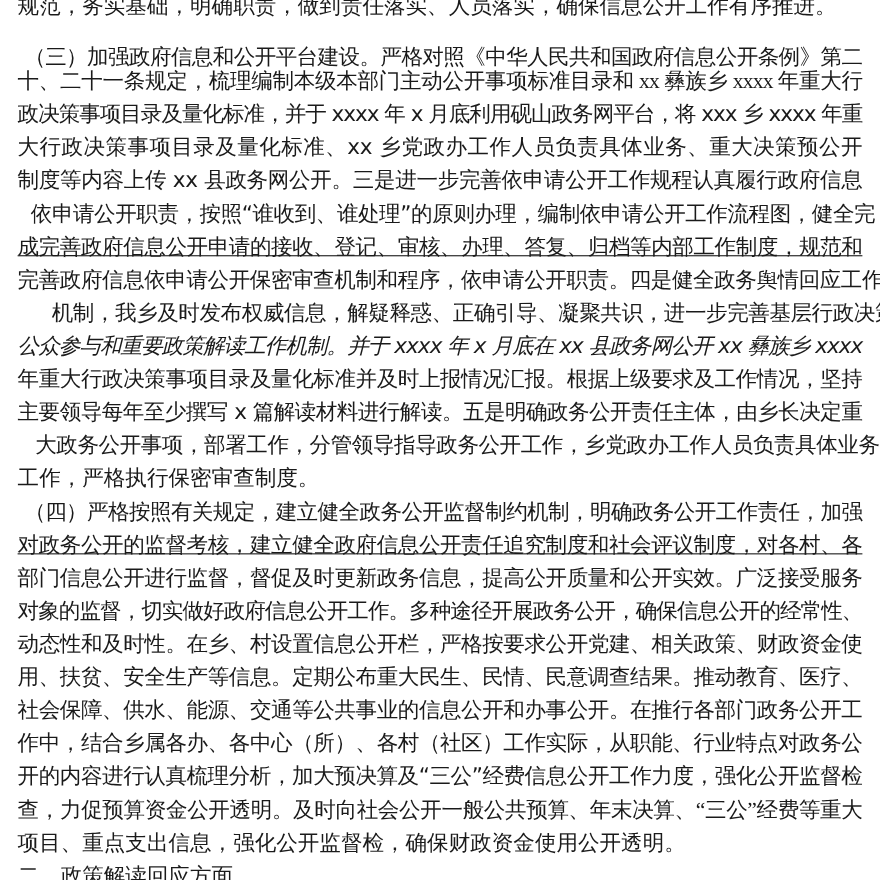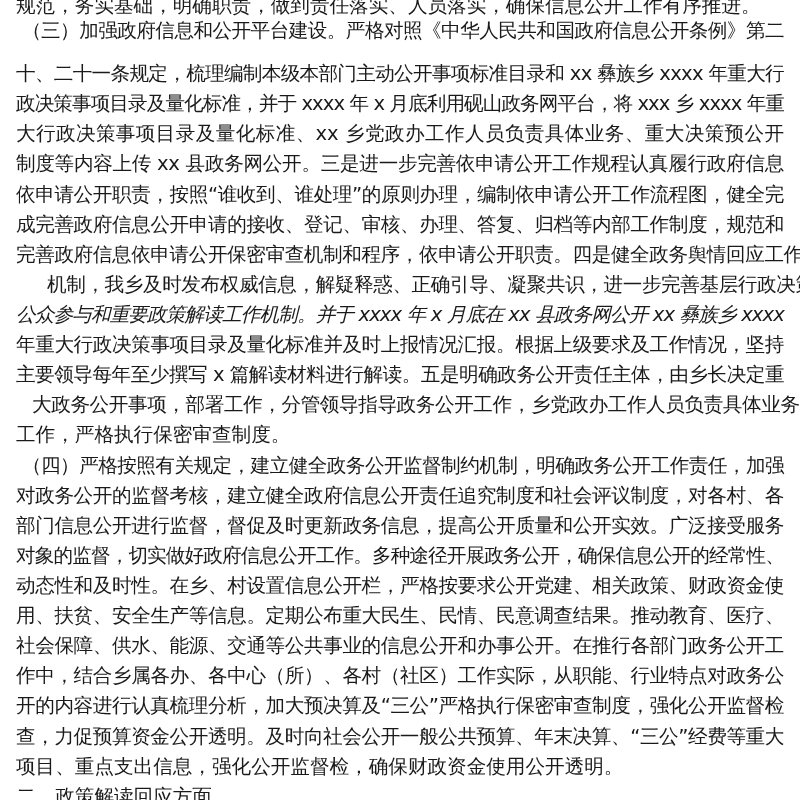--- a/index.html
+++ b/index.html
@@ -27,40 +27,40 @@
   }
 </style>
 </head>
 <body>
 
 <div class="page">
   <div class="watermark" style="left:300px; top:200px;"></div>
   <div class="watermark" style="left:520px; top:600px;"></div>
 
   <div class="line last" style="top:0px"><span style="white-space: nowrap;">规范，务实基础，明确职责，做到责任落实、人员落实，确保信息公开工作有序推进。</span></div>
-  <div class="line indent-half" style="top:25px"><span style="white-space: nowrap; letter-spacing: -0.557692px;">（三）加强政府信息和公开平台建设。严格对照《中华人民共和国政府信息公开条例》第二</span></div>
-  <div class="line" style="top:68px"><span style="white-space: nowrap; letter-spacing: -0.708333px;">十、二十一条规定，梳理编制本级本部门主动公开事项标准目录和 xx 彝族乡 xxxx 年重大行</span></div>
+  <div class="line indent-half" style="top:46px"><span style="white-space: nowrap; letter-spacing: -0.557692px;">（三）加强政府信息和公开平台建设。严格对照《中华人民共和国政府信息公开条例》第二</span></div>
+  <div class="line" style="top:68px"><span style="white-space: nowrap; letter-spacing: -0.708333px; font-family: Liberation Serif, serif;">十、二十一条规定，梳理编制本级本部门主动公开事项标准目录和 xx 彝族乡 xxxx 年重大行</span></div>
   <div class="line" style="top:98px"><span style="white-space: nowrap; letter-spacing: -0.94087px;">政决策事项目录及量化标准，并于 xxxx 年 x 月底利用砚山政务网平台，将 xxx 乡 xxxx 年重</span></div>
   <div class="line" style="top:128px"><span style="white-space: nowrap; letter-spacing: -0.149609px;">大行政决策事项目录及量化标准、xx 乡党政办工作人员负责具体业务、重大决策预公开</span></div>
   <div class="line" style="top:158px"><span style="white-space: nowrap; letter-spacing: -0.298018px;">制度等内容上传 xx 县政务网公开。三是进一步完善依申请公开工作规程认真履行政府信息</span></div>
-  <div class="line" style="top:189px"><span style="white-space: nowrap; letter-spacing: -0.411719px;">依申请公开职责，按照“谁收到、谁处理”的原则办理，编制依申请公开工作流程图，健全完</span></div>
-  <div class="line" style="top:219px"><span style="white-space: nowrap; letter-spacing: -0.403846px;">成完善政府信息公开申请的接收、登记、审核、办理、答复、归档等内部工作制度，规范和</span></div>
+  <div class="line" style="top:189px"><span style="white-space: nowrap; letter-spacing: -0.411719px; margin-left: 12px;">依申请公开职责，按照“谁收到、谁处理”的原则办理，编制依申请公开工作流程图，健全完</span></div>
+  <div class="line" style="top:219px"><span style="white-space: nowrap; letter-spacing: -0.403846px; text-decoration: underline;">成完善政府信息公开申请的接收、登记、审核、办理、答复、归档等内部工作制度，规范和</span></div>
   <div class="line" style="top:249px"><span style="white-space: nowrap; letter-spacing: -0.403846px;">完善政府信息依申请公开保密审查机制和程序，依申请公开职责。四是健全政务舆情回应工作</span></div>
   <div class="line" style="top:279px"><span style="white-space: nowrap; letter-spacing: -0.403846px; margin-left: 31px;">机制，我乡及时发布权威信息，解疑释惑、正确引导、凝聚共识，进一步完善基层行政决策</span></div>
   <div class="line" style="top:309px"><span style="white-space: nowrap; letter-spacing: -0.888522px; font-style: italic;">公众参与和重要政策解读工作机制。并于 xxxx 年 x 月底在 xx 县政务网公开 xx 彝族乡 xxxx</span></div>
   <div class="line" style="top:339px"><span style="white-space: nowrap; letter-spacing: -0.403846px;">年重大行政决策事项目录及量化标准并及时上报情况汇报。根据上级要求及工作情况，坚持</span></div>
   <div class="line" style="top:369px"><span style="white-space: nowrap; letter-spacing: -0.49314px;">主要领导每年至少撰写 x 篇解读材料进行解读。五是明确政务公开责任主体，由乡长决定重</span></div>
   <div class="line" style="top:399px"><span style="white-space: nowrap; letter-spacing: -0.403846px; margin-left: 16px;">大政务公开事项，部署工作，分管领导指导政务公开工作，乡党政办工作人员负责具体业务</span></div>
   <div class="line last" style="top:429px"><span style="white-space: nowrap;">工作，严格执行保密审查制度。</span></div>
   <div class="line indent-half" style="top:460px"><span style="white-space: nowrap; letter-spacing: -0.557692px;">（四）严格按照有关规定，建立健全政务公开监督制约机制，明确政务公开工作责任，加强</span></div>
-  <div class="line" style="top:490px"><span style="white-space: nowrap; letter-spacing: -0.403846px;">对政务公开的监督考核，建立健全政府信息公开责任追究制度和社会评议制度，对各村、各</span></div>
+  <div class="line" style="top:490px"><span style="white-space: nowrap; letter-spacing: -0.403846px; text-decoration: underline;">对政务公开的监督考核，建立健全政府信息公开责任追究制度和社会评议制度，对各村、各</span></div>
   <div class="line" style="top:520px"><span style="white-space: nowrap; letter-spacing: -0.403846px;">部门信息公开进行监督，督促及时更新政务信息，提高公开质量和公开实效。广泛接受服务</span></div>
   <div class="line" style="top:550px"><span style="white-space: nowrap; letter-spacing: -0.883594px;">对象的监督，切实做好政府信息公开工作。多种途径开展政务公开，确保信息公开的经常性、</span></div>
   <div class="line" style="top:580px"><span style="white-space: nowrap; letter-spacing: -0.403846px;">动态性和及时性。在乡、村设置信息公开栏，严格按要求公开党建、相关政策、财政资金使</span></div>
   <div class="line" style="top:610px"><span style="white-space: nowrap; letter-spacing: -0.403846px;">用、扶贫、安全生产等信息。定期公布重大民生、民情、民意调查结果。推动教育、医疗、</span></div>
   <div class="line" style="top:640px"><span style="white-space: nowrap; letter-spacing: -0.403846px;">社会保障、供水、能源、交通等公共事业的信息公开和办事公开。在推行各部门政务公开工</span></div>
   <div class="line" style="top:670px"><span style="white-space: nowrap; letter-spacing: -0.403846px;">作中，结合乡属各办、各中心（所）、各村（社区）工作实际，从职能、行业特点对政务公</span></div>
-  <div class="line" style="top:700px"><span style="white-space: nowrap; letter-spacing: -0.411719px;">开的内容进行认真梳理分析，加大预决算及“三公”严格执行保密审查制度，强化公开监督检</span></div>
-  <div class="line" style="top:731px"><span style="white-space: nowrap; letter-spacing: -0.411719px;">查，力促预算资金公开透明。及时向社会公开一般公共预算、年末决算、“三公”经费等重大</span></div>
+  <div class="line" style="top:700px"><span style="white-space: nowrap; letter-spacing: -0.411719px;">开的内容进行认真梳理分析，加大预决算及“三公”经费信息公开工作力度，强化公开监督检</span></div>
+  <div class="line" style="top:731px"><span style="white-space: nowrap; letter-spacing: -0.411719px; font-family: Liberation Serif, serif;">查，力促预算资金公开透明。及时向社会公开一般公共预算、年末决算、“三公”经费等重大</span></div>
   <div class="line last" style="top:761px"><span style="white-space: nowrap;">项目、重点支出信息，强化公开监督检，确保财政资金使用公开透明。</span></div>
   <div class="line last" style="top:791px"><span style="white-space: nowrap;">二、政策解读回应方面</span></div>
 
 </div>
 
 </body></html>

